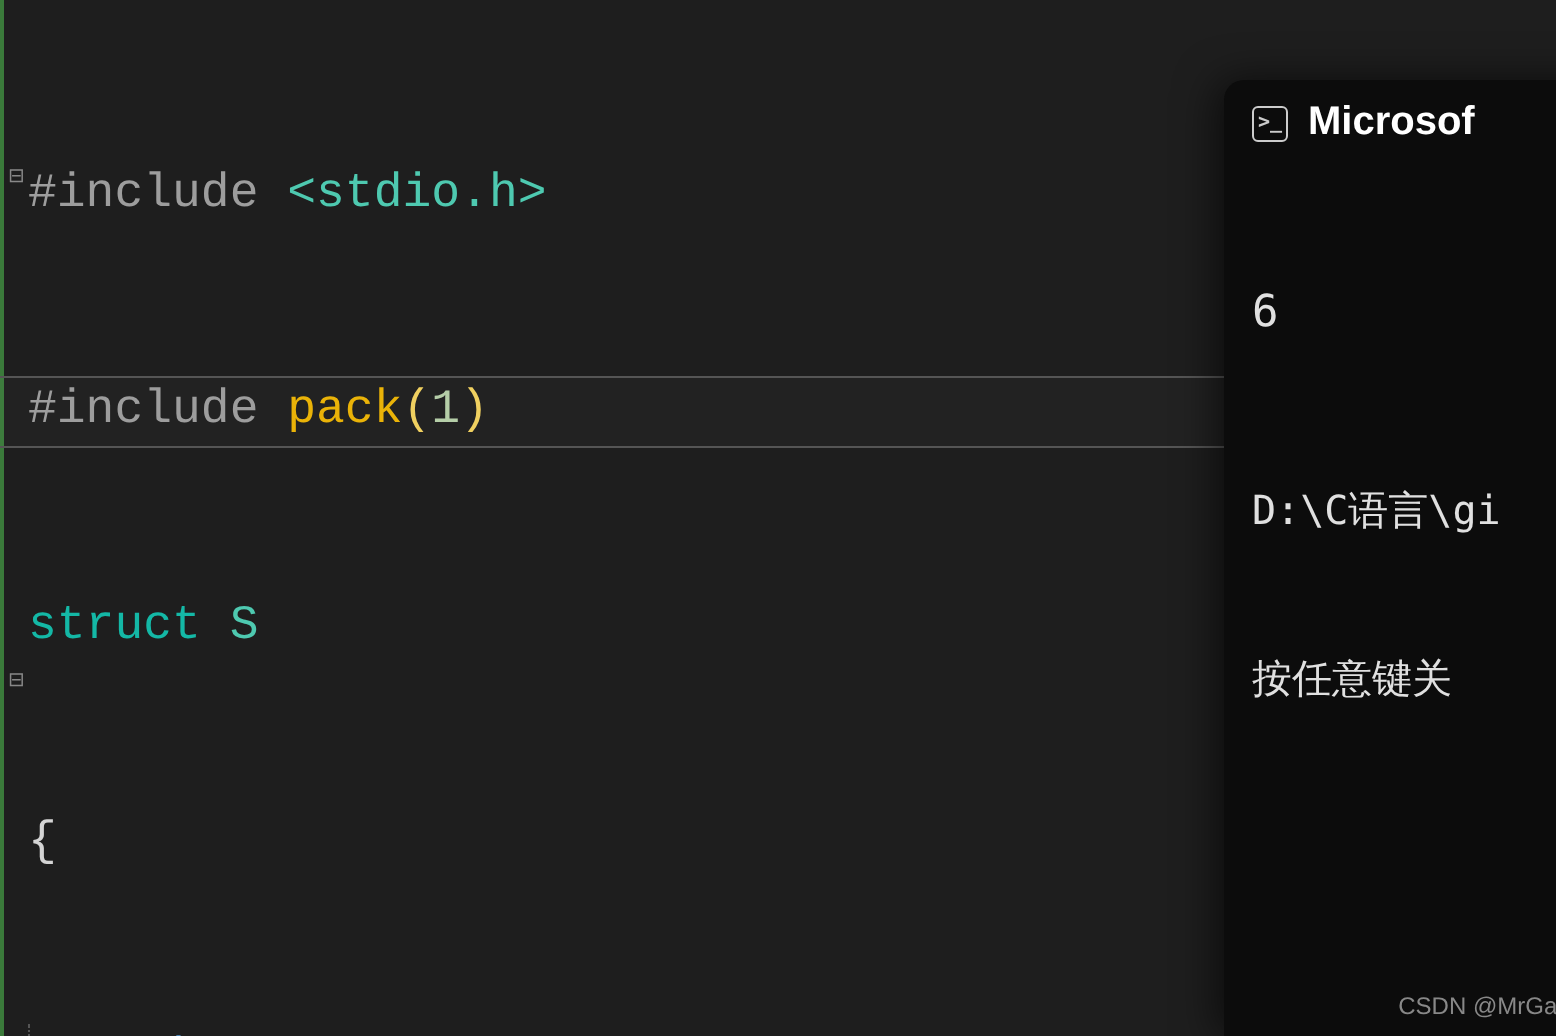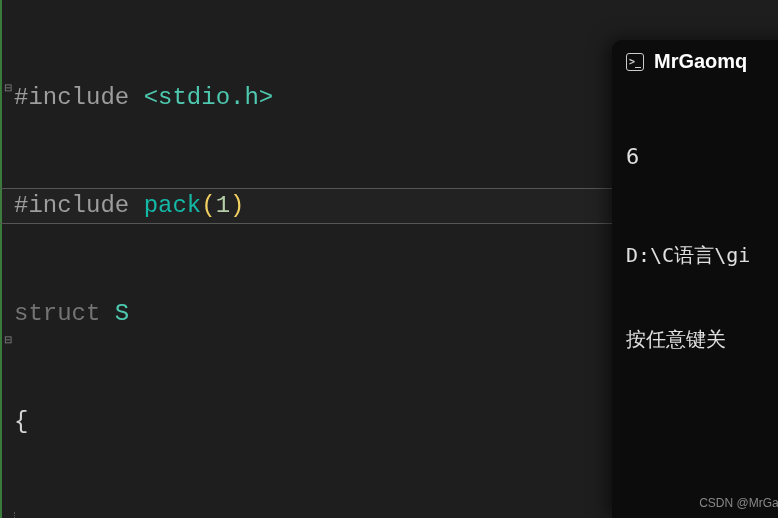--- a/index.html
+++ b/index.html
@@ -44,25 +44,25 @@
   .line-highlight {
     position: absolute;
     left: 0; top: 188px;
     width: 778px; height: 36px;
     border-top: 1px solid #555;
     border-bottom: 1px solid #555;
     background: rgba(255,255,255,0.02);
   }
   .preproc { color: #9d9d9d; }
   .str-teal { color: #4ec9b0; }
-  .kw-blue  { color: #737373; }
+  .kw-blue  { color: #14b8a6; }
   .type-blue{ color: #569cd6; }
   .num      { color: #b5cea8; }
   .ident    { color: #cdcfe1; }
-  .var      { color: #14b8a6; }
+  .var      { color: #eab308; }
   .punct    { color: #d4d4d4; }
   .paren-y  { color: #f0d060; }
 
   .terminal {
     position: absolute;
     left: 612px; top: 40px;
     width: 200px; height: 478px;
     background: #0c0c0c;
     color: #e0e0e0;
     border-radius: 10px 0 0 0;
@@ -125,21 +125,21 @@
     
     
     
     
   </div>
 </div>
 
 <div class="terminal">
   <div class="term-title">
     <span class="term-icon">&gt;_</span>
-    <span>MrGaomq</span>
+    <span>Microsof</span>
   </div>
   <div class="term-body">
     <div class="out-big">6</div>
     <div>D:\C语言\gi</div>
     <div>按任意键关</div>
   </div>
   <div class="watermark">CSDN @MrGaomq</div>
 </div>
 
 </body></html>

